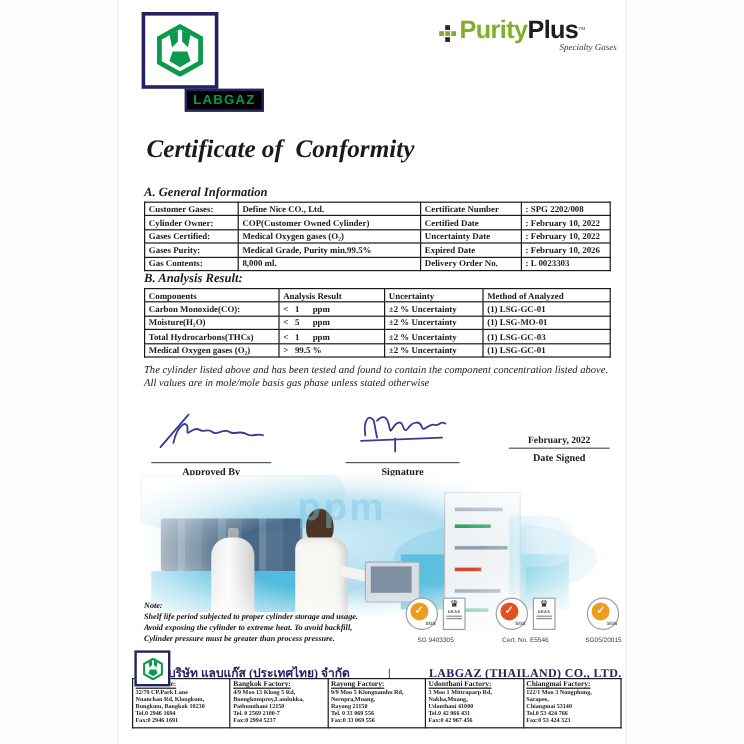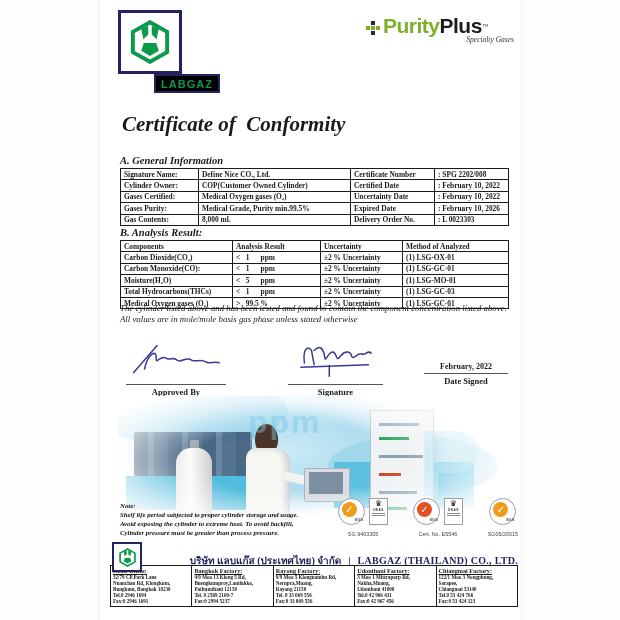--- a/index.html
+++ b/index.html
@@ -92,21 +92,21 @@
               font-size:4px;font-weight:bold;color:#555;}
   .ukas{width:17px;height:25px;border:1px solid #9aa0a6;background:#fff;text-align:center;overflow:hidden;}
   .ukas .crown{font-family:"DejaVu Sans",sans-serif;font-size:8px;line-height:9px;color:#111;display:block;}
   .ukas .ut{font-family:"Liberation Sans",sans-serif;font-size:3.2px;font-weight:bold;color:#333;display:block;letter-spacing:.4px;}
   .ukas .ul{display:block;height:1px;background:#888;margin:1px 2px;}
   .cert-code{font-family:"Liberation Sans",sans-serif;font-size:5.4px;color:#444;margin-top:3px;white-space:nowrap;}
 
   
   .f-logo{left:112px;top:542px;width:26px;height:26px;border:2px solid #23235f;background:#fff;
           display:flex;align-items:center;justify-content:center;z-index:6;}
-  .company-line{left:140px;top:553px;width:378px;display:flex;justify-content:flex-end;gap:7px;
+  .company-line{left:140px;top:553px;width:378px;display:flex;justify-content:space-between;gap:7px;
                 align-items:baseline;z-index:4;color:#23235f;font-weight:bold;}
   .co-thai{font-size:10px;} .co-sep{font-size:10px;color:#23235f;} 
   .co-en{font-size:10px;letter-spacing:.3px;}
   .tblF{left:110px;top:565px;width:408px;z-index:5;position:absolute;background:#fff;}
   .tblF td{vertical-align:top;height:auto;white-space:normal;padding:1px 2px 2px 2px;}
   .f-title{font-size:6.2px;font-weight:bold;text-decoration:underline;line-height:7px;white-space:nowrap;}
   .f-line{font-size:5.1px;font-weight:bold;line-height:6.1px;white-space:nowrap;}
 </style>
 </head>
 <body>
@@ -150,21 +150,21 @@
 <div class="abs sec-head" style="left:120px;top:155px">A. General Information</div>
 <table class="abs tblA">
   <colgroup>
       <col>
       <col>
       <col>
       <col>
     </colgroup>
   <tbody>
       <tr>
-    <td>Signature Name:</td>
+    <td>Customer Gases:</td>
     <td>Define Nice CO., Ltd.</td>
     <td>Certificate Number</td>
     <td>: SPG 2202/008</td>
   </tr>
   <tr>
     <td>Cylinder Owner:</td>
     <td>COP(Customer Owned Cylinder)</td>
     <td>Certified Date</td>
     <td>: February 10, 2022</td>
   </tr>
@@ -196,26 +196,20 @@
       <col>
       <col>
       <col>
     </colgroup>
   <tbody>
       <tr>
     <th>Components</th>
     <th>Analysis Result</th>
     <th>Uncertainty</th>
     <th>Method of Analyzed</th>
-  </tr>
-  <tr>
-    <td>Carbon Dioxide(CO₂)</td>
-    <td class="pre">&lt;   1      ppm</td>
-    <td>±2 % Uncertainty</td>
-    <td>(1) LSG-OX-01</td>
   </tr>
   <tr>
     <td>Carbon Monoxide(CO):</td>
     <td class="pre">&lt;   1      ppm</td>
     <td>±2 % Uncertainty</td>
     <td>(1) LSG-GC-01</td>
   </tr>
   <tr>
     <td>Moisture(H₂O)</td>
     <td class="pre">&lt;   5      ppm</td>

